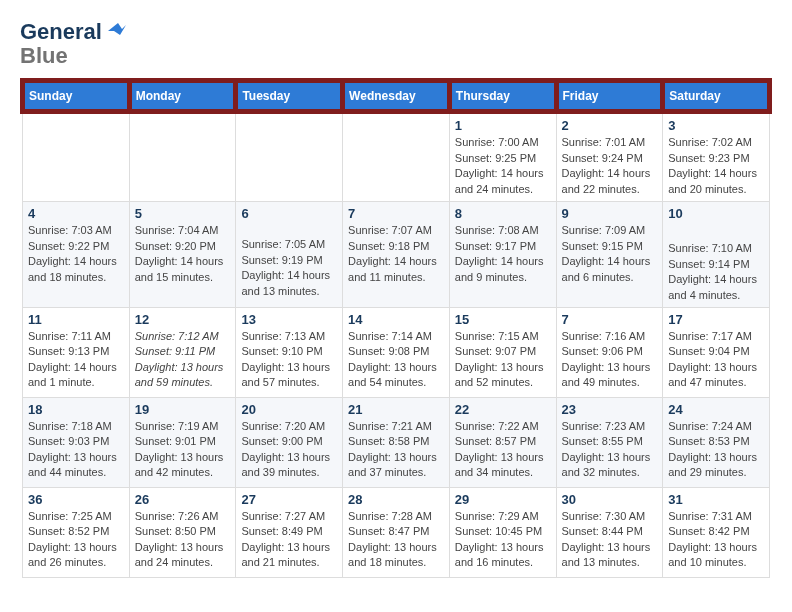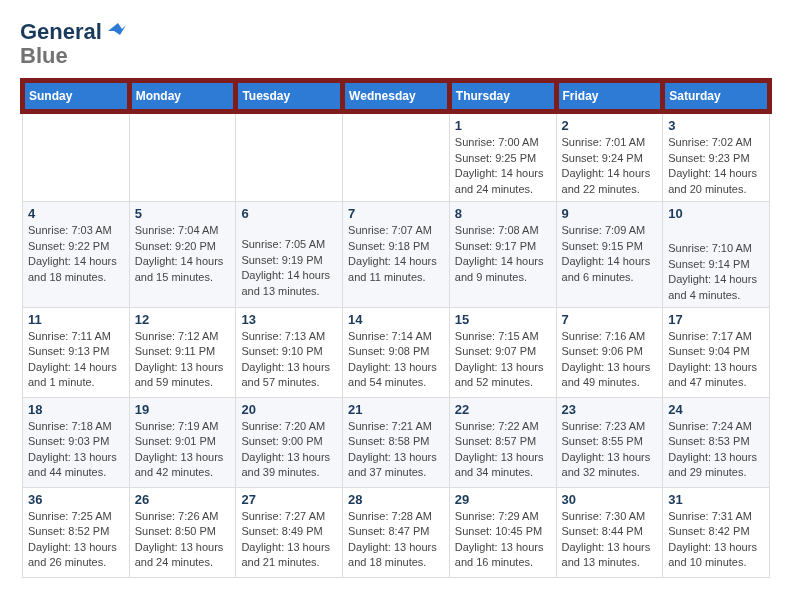--- a/index.html
+++ b/index.html
@@ -198,21 +198,21 @@
       <tr>
         <td>
           <span class="day-number">11</span>
           <div class="day-info" style="white-space: pre-line;">Sunrise: 7:11 AM
 Sunset: 9:13 PM
 Daylight: 14 hours
 and 1 minute.</div>
         </td>
         <td>
           <span class="day-number">12</span>
-          <div class="day-info" style="white-space: pre-line;">Sunrise: 7:12 AM
+          <div class="day-info" style="white-space: pre-line; font-style: italic;">Sunrise: 7:12 AM
 Sunset: 9:11 PM
 Daylight: 13 hours
 and 59 minutes.</div>
         </td>
         <td>
           <span class="day-number">13</span>
           <div class="day-info" style="white-space: pre-line;">Sunrise: 7:13 AM
 Sunset: 9:10 PM
 Daylight: 13 hours
 and 57 minutes.</div>

